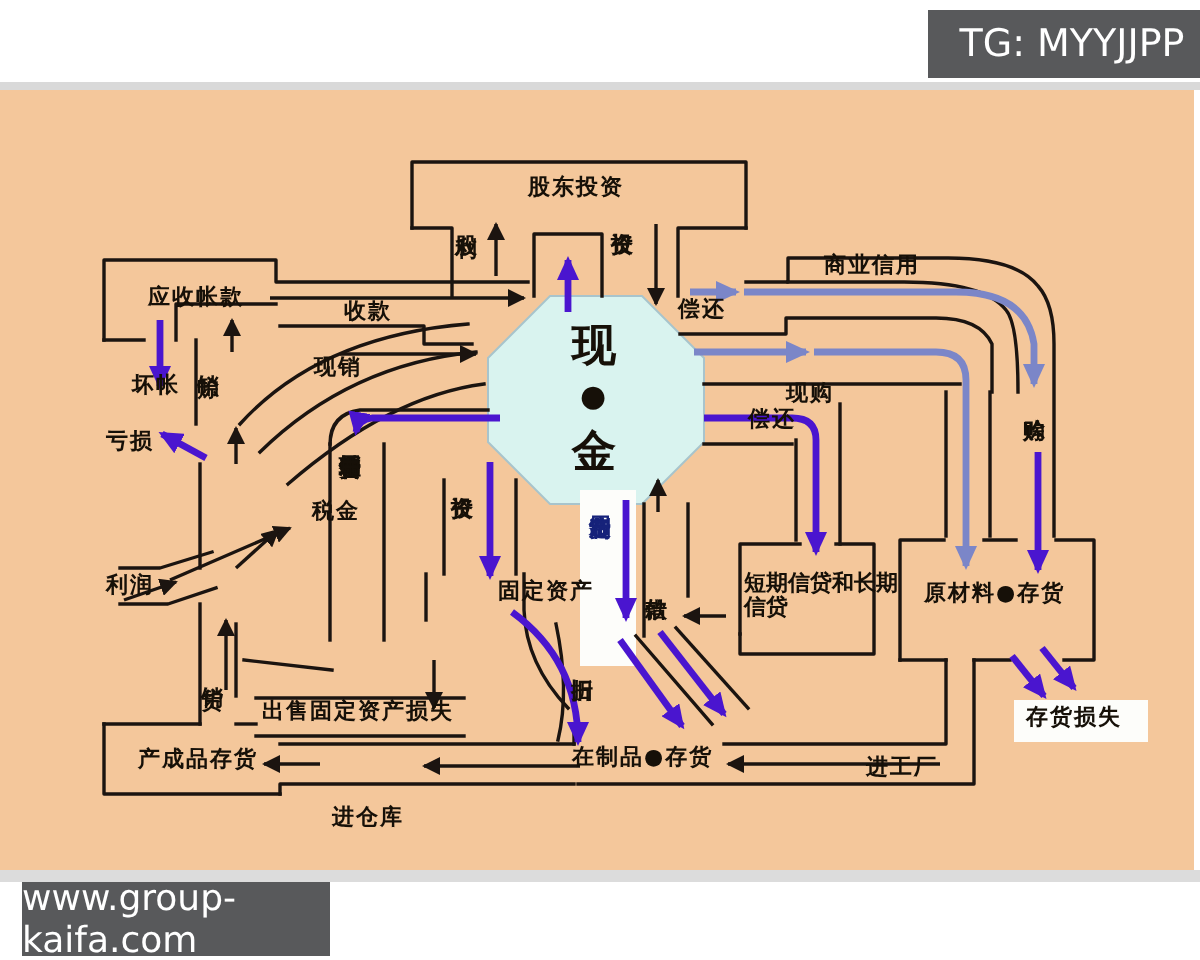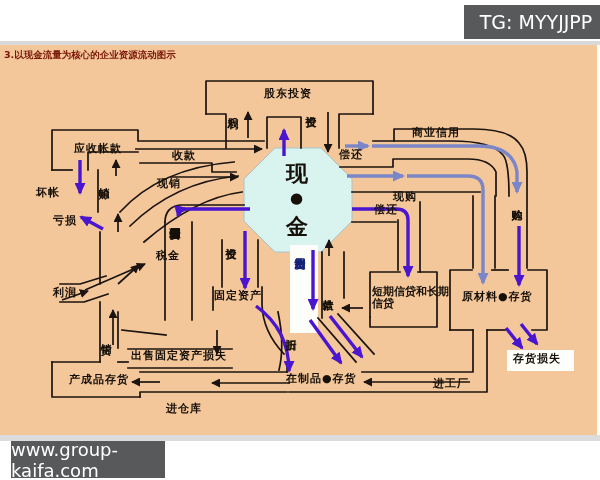--- a/index.html
+++ b/index.html
@@ -137,52 +137,51 @@
         <path d="M160,382 H132" stroke="#1b1410" stroke-width="1.7" fill="none" marker-end="url(#mh-black)"></path>
         <path d="M290,383 H212" stroke="#1b1410" stroke-width="1.7" fill="none" marker-end="url(#mh-black)"></path>
         <path d="M470,382 H364" stroke="#1b1410" stroke-width="1.7" fill="none" marker-end="url(#mh-black)"></path>
         <path d="M363,308 H342" stroke="#1b1410" stroke-width="1.7" fill="none" marker-end="url(#mh-black)"></path>
         <path d="M329,256 V240" stroke="#1b1410" stroke-width="1.7" fill="none" marker-end="url(#mh-black)"></path>
         <path d="M506,328 L522,348" stroke="#4a15cf" stroke-width="3.4" fill="none" marker-end="url(#mh-purple)"></path>
         <path d="M521,324 L537,344" stroke="#4a15cf" stroke-width="3.4" fill="none" marker-end="url(#mh-purple)"></path>
       </g>
   </svg>
 
-  <div id="ttl" style="color: rgb(122, 22, 8);">3.以现金流量为核心的企业资源流动图示</div>
   <div id="tg" style="background: rgb(88, 89, 91);">TG: MYYJJPP</div>
   <div id="wm" style="background: rgb(88, 89, 91);">www.group-kaifa.com</div>
 
   <div class="lb big" style="left:286px;top:162px;">现</div>
   <div class="lb dot" style="left:290px;top:191px;">●</div>
   <div class="lb big" style="left:286px;top:215px;">金</div>
 
   <div id="labels">
       <div class="lb" style="left: 264px; top: 88px;">股东投资</div>
       <div class="lb v" style="left: 227px; top: 109px;">股利</div>
       <div class="lb v" style="left: 305px; top: 107px;">投资</div>
       <div class="lb" style="left: 412px; top: 127px;">商业信用</div>
       <div class="lb" style="left: 339px; top: 149px;">偿还</div>
       <div class="lb" style="left: 393px; top: 179px; margin-top: 12px;">现购</div>
       <div class="lb" style="left: 374px; top: 204px;">偿还</div>
       <div class="lb v" style="left: 511px; top: 200px;">赊购</div>
       <div class="lb" style="left: 74px; top: 143px;">应收帐款</div>
       <div class="lb" style="left: 172px; top: 150px;">收款</div>
       <div class="lb v" style="left: 98px; top: 179px;">赊销</div>
       <div class="lb" style="left: 157px; top: 178px;">现销</div>
-      <div class="lb" style="left: 36px; top: 187px;">坏帐</div>
+      <div class="lb" style="left: 66px; top: 187px;">坏帐</div>
       <div class="lb" style="left: 53px; top: 215px;">亏损</div>
       <div class="lb v" style="left: 169px; top: 219px;">销售费用和管理费用</div>
       <div class="lb" style="left: 140px; top: 250px; padding-left: 16px;">税金</div>
       <div class="lb" style="left: 53px; top: 287px;">利润</div>
       <div class="lb v" style="left: 100px; top: 335px;">销货</div>
       <div class="lb" style="left: 131px; top: 350px;">出售固定资产损失</div>
       <div class="lb" style="left: 69px; top: 374px;">产成品存货</div>
       <div class="lb" style="left: 166px; top: 379px; margin-top: 24px;">进仓库</div>
       <div class="lb v" style="left: 225px; top: 239px;">投资</div>
-      <div class="lb" style="left: 214px; top: 290px;">固定资产</div>
+      <div class="lb" style="left: 214px; top: 290px; padding-left: 35px;">固定资产</div>
       <div class="lb v blue" style="left: 294px; top: 249px; color: rgb(22, 34, 122);">制造费用</div>
       <div class="lb v" style="left: 285px; top: 330px;">折旧</div>
       <div class="lb v" style="left: 322px; top: 291px;">借款</div>
       <div class="lb wrap" style="left: 372px; top: 286px; width: 80px;">短期信贷和长期信贷</div>
       <div class="lb" style="left: 462px; top: 291px;">原材料●存货</div>
       <div class="lb" style="left: 286px; top: 373px;">在制品●存货</div>
       <div class="lb" style="left: 405px; top: 378px; margin-left: 28px;">进工厂</div>
       <div class="lb" style="left: 513px; top: 353px;">存货损失</div>
     </div>
 </div>

